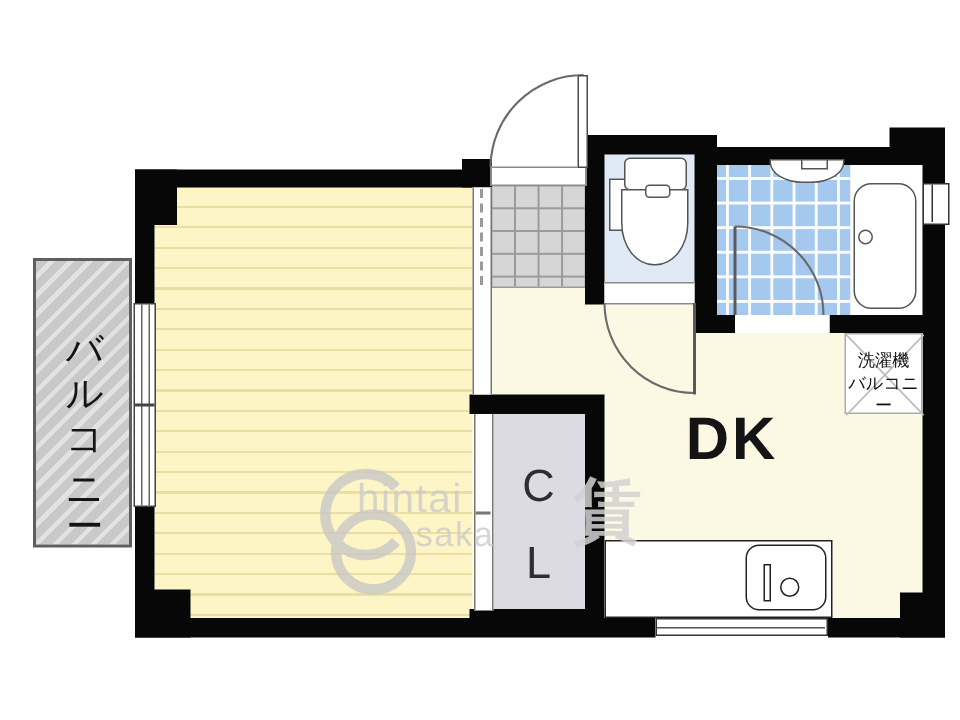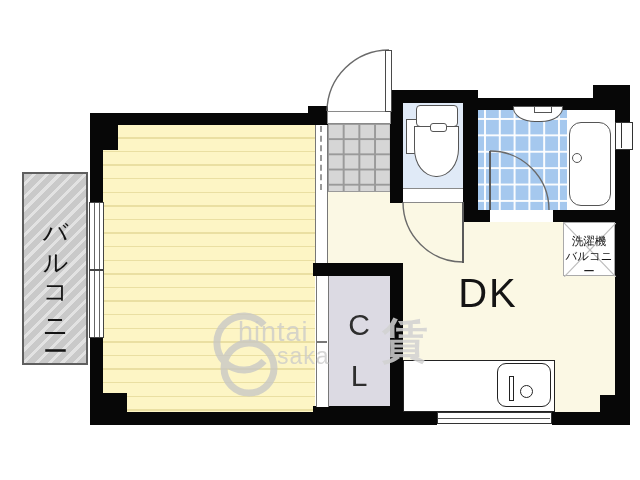--- a/index.html
+++ b/index.html
@@ -118,21 +118,21 @@
     <path d="M 327 111 A 62 62 0 0 1 389 50" fill="none" stroke="#6a6a6a" stroke-width="1.4"></path>
     <path d="M 403 202 A 60 60 0 0 0 463 262" fill="none" stroke="#6a6a6a" stroke-width="1.4"></path>
     <path d="M 490 151 A 59 59 0 0 1 549 210" fill="none" stroke="#6a6a6a" stroke-width="1.4"></path>
   </svg>
   <div class="abs doorleaf" style="left:385px;top:50px;width:7px;height:62px;"></div>
   <div class="abs leafline" style="left:462px;top:202px;width:2px;height:61px;"></div>
   <div class="abs leafline" style="left:489px;top:151px;width:2px;height:59px;"></div>
 
   <div class="abs label" style="left:144px;top:226px;width:132px;font-size:34px;line-height:37px;letter-spacing:1px;">
   </div>
-  <div class="abs label" style="left:446px;top:271px;width:84px;font-size:40px;font-weight:400;letter-spacing:2px;">DK</div>
+  <div class="abs label" style="left:446px;top:271px;width:84px;font-size:40px;font-weight:700;letter-spacing:2px;">DK</div>
   <div class="abs label" style="left:340px;top:299px;width:38px;font-size:30px;line-height:51px;color:#2e2e2e;">
     <div>C</div>
     <div>L</div>
   </div>
   <div class="abs label" style="left:40px;top:183px;height:180px;font-size:25px;letter-spacing:5px;writing-mode:vertical-rl;">バルコニー</div>
 
   <svg class="abs wm" width="120" height="100" viewBox="0 0 120 100" style="left:200px;top:308px;pointer-events:none;">
     <path d="M 64 17 A 27 27 0 1 0 64 53" fill="none" stroke="#c6c6c6" stroke-width="7"></path>
     <circle cx="49" cy="60" r="25" fill="none" stroke="#c6c6c6" stroke-width="7"></circle>
   </svg>

